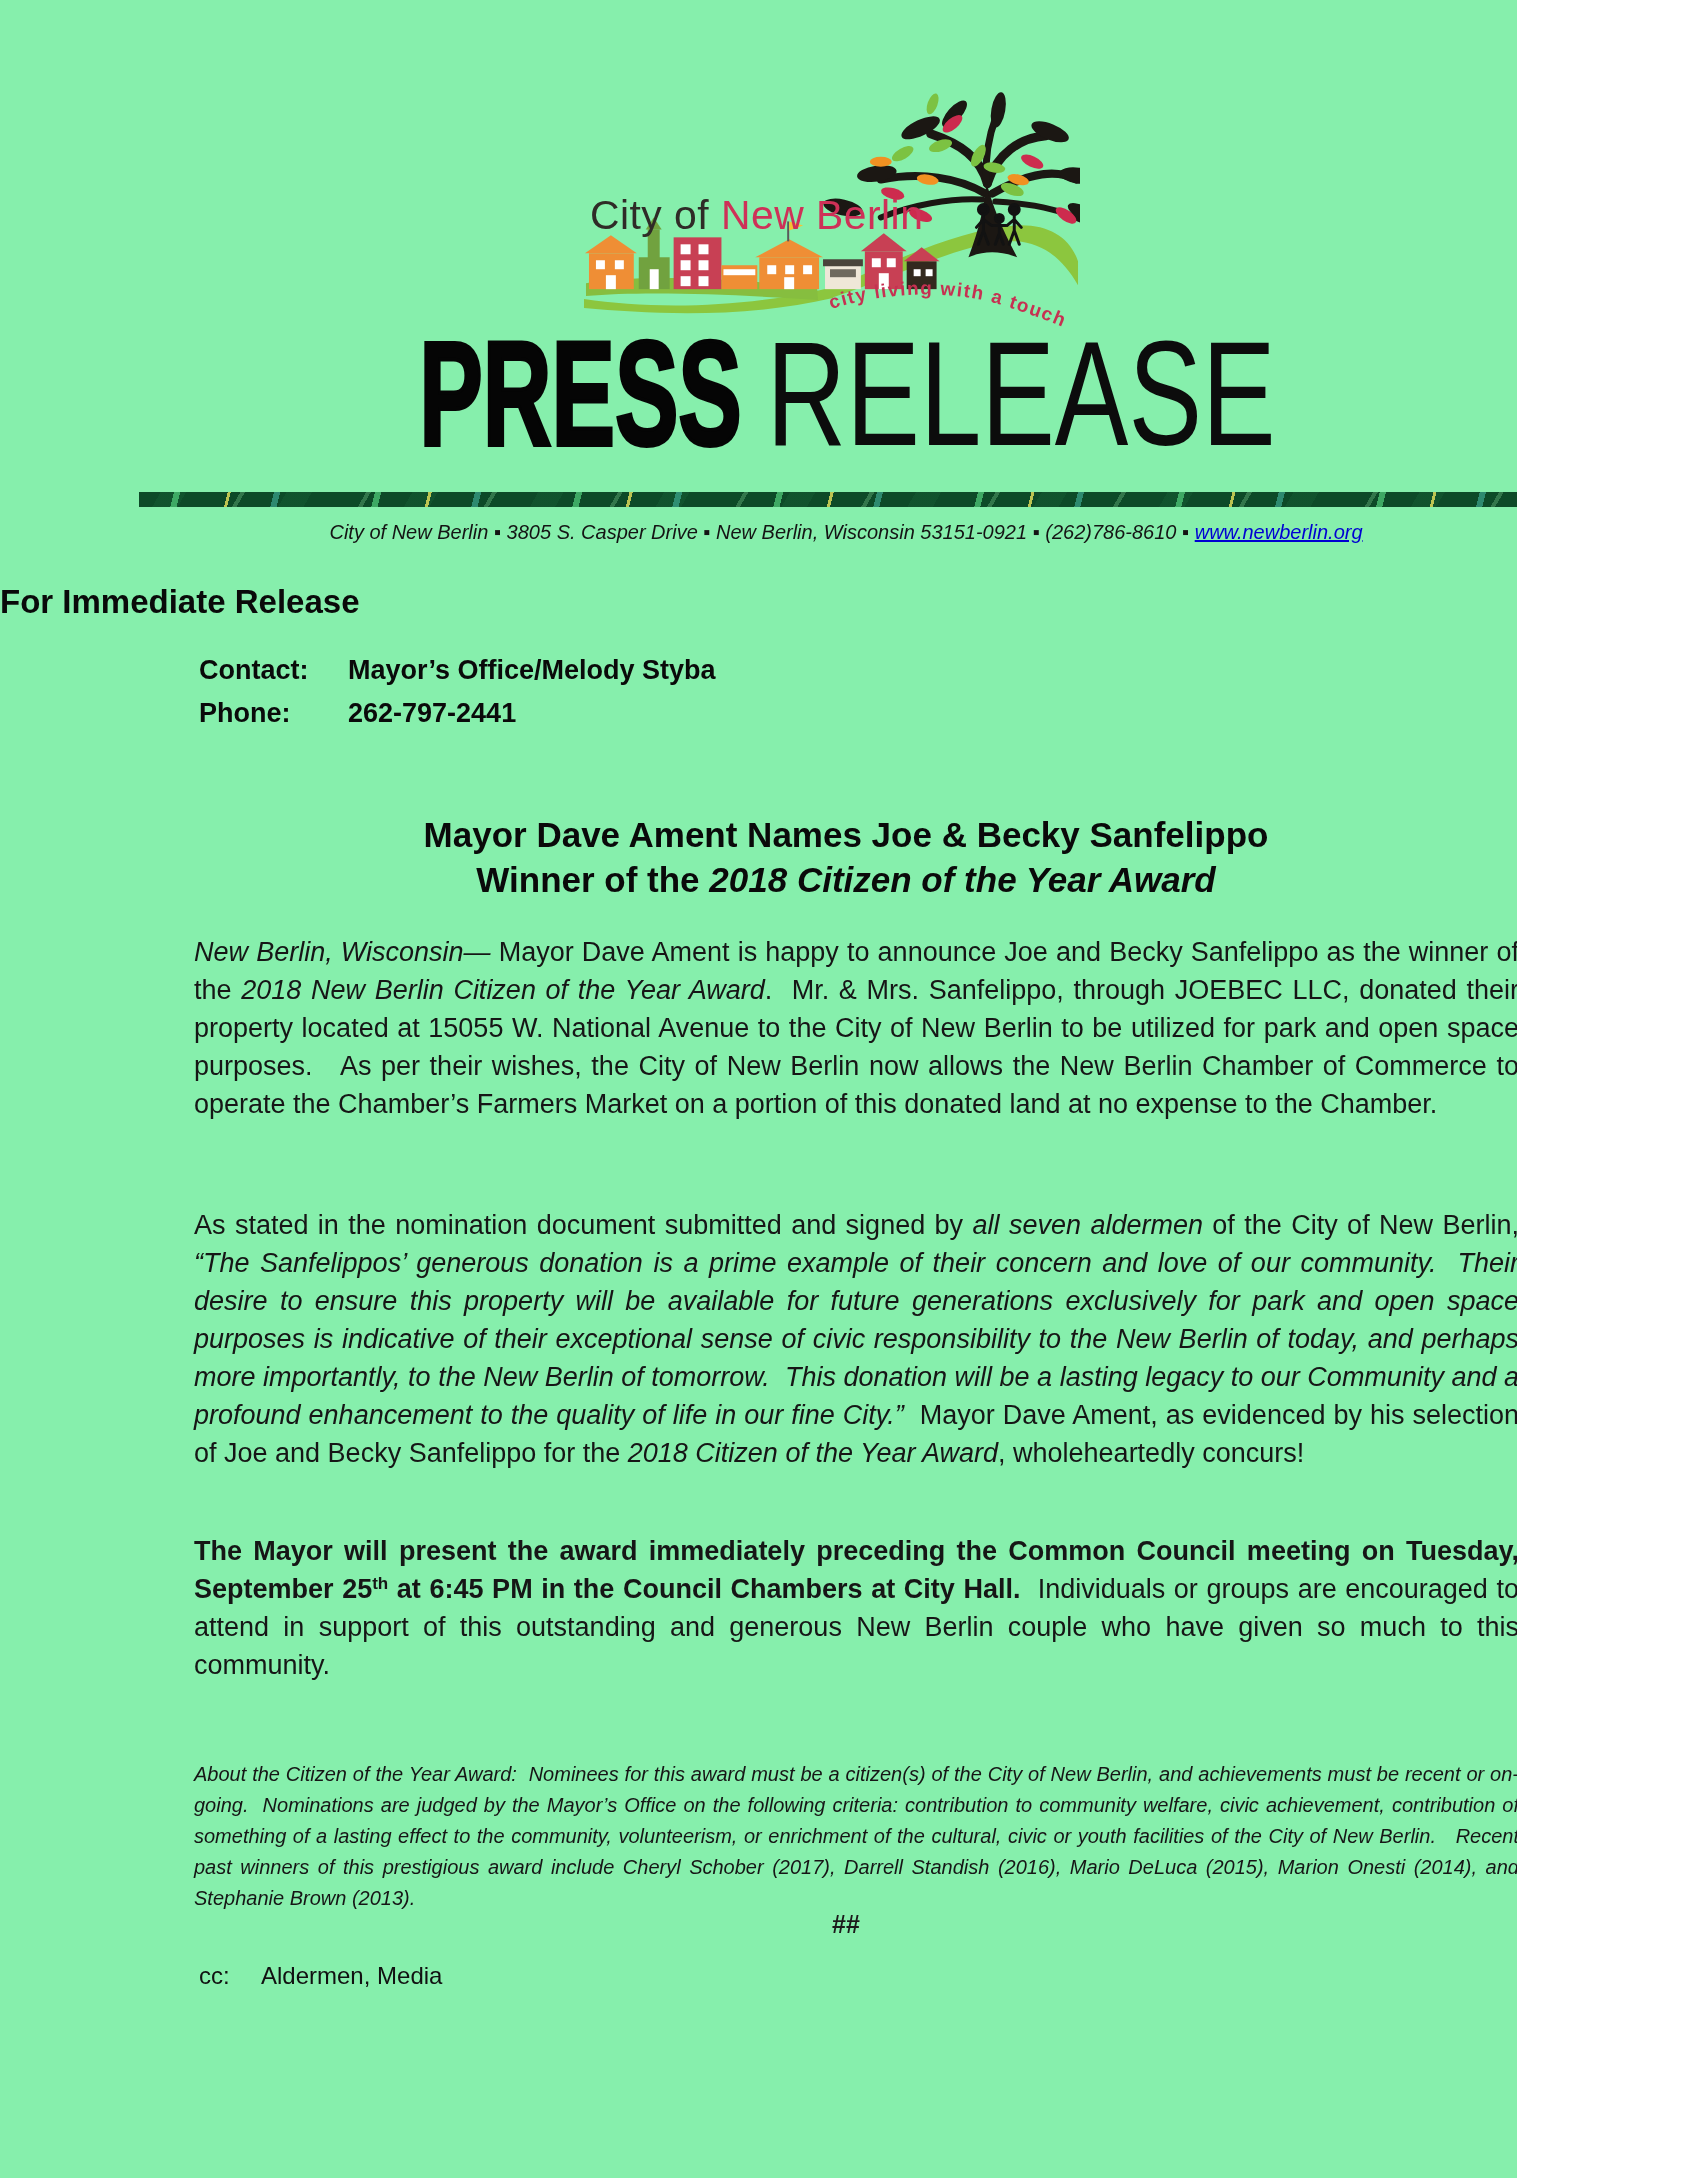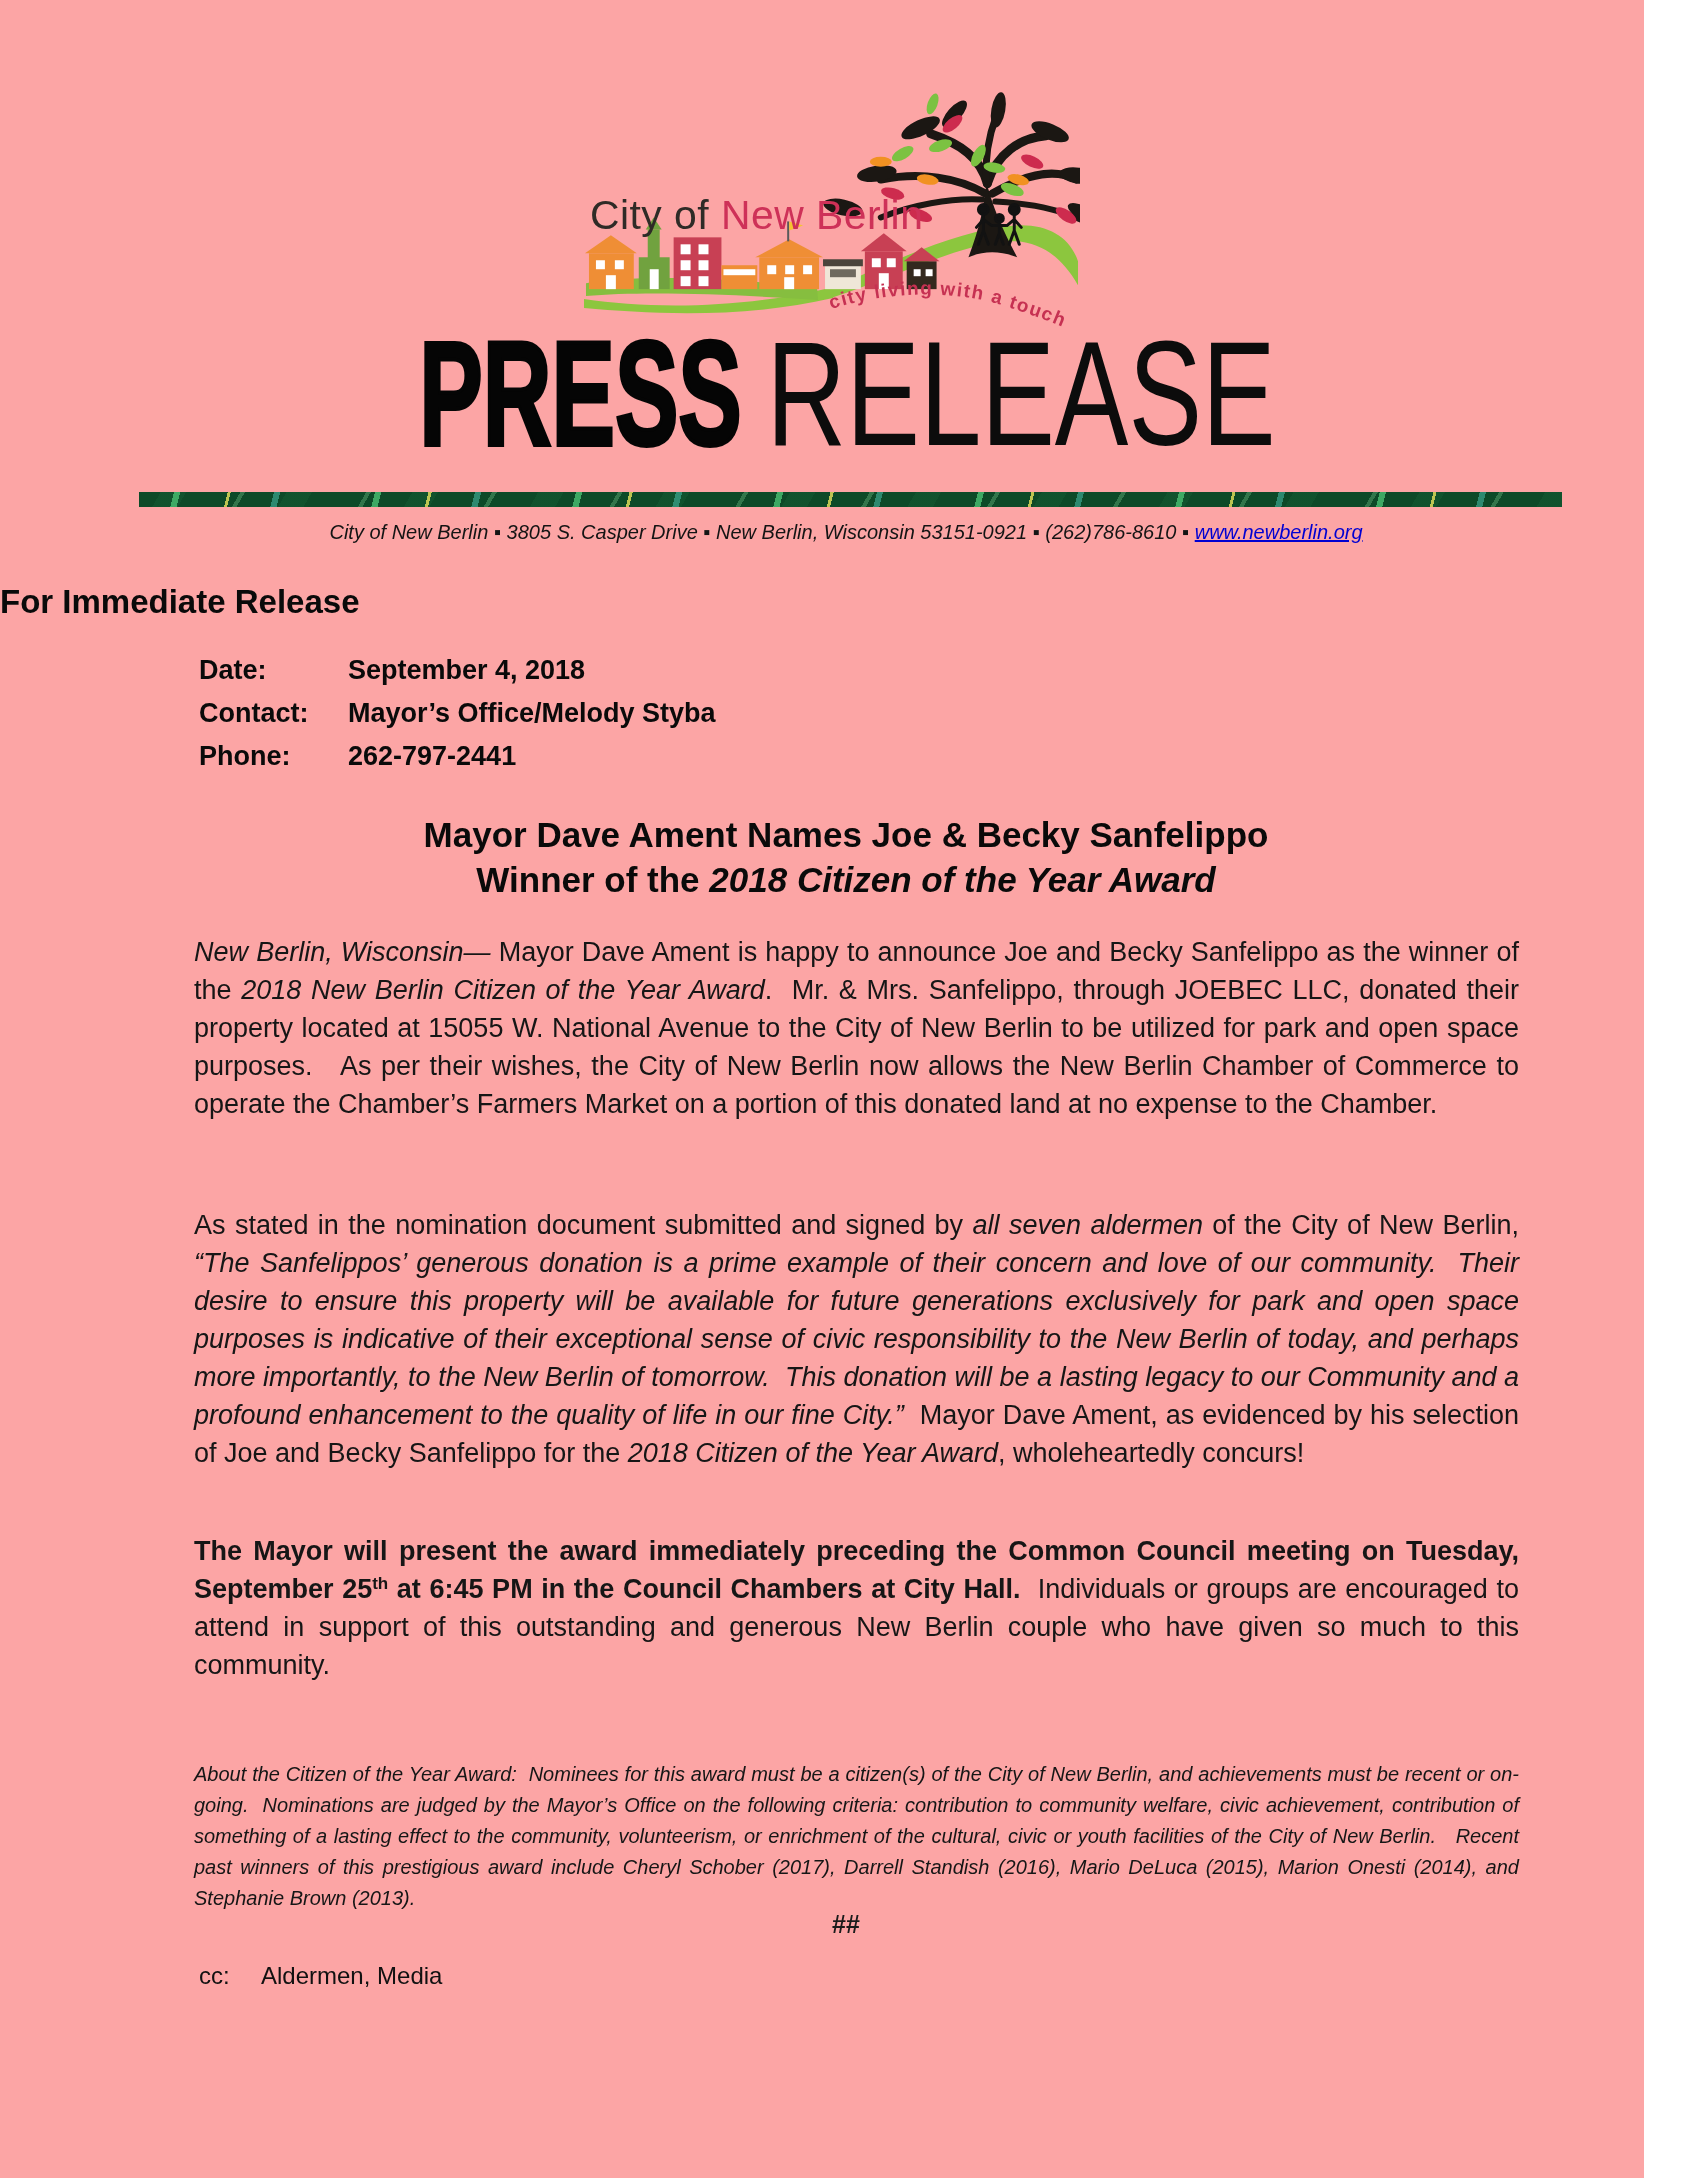--- a/index.html
+++ b/index.html
@@ -1,16 +1,16 @@
 <!DOCTYPE html>
 <html><head>
 <meta charset="utf-8">
 <style>
   html,body{margin:0;padding:0;background:#ffffff;}
-  .page{position:relative;width:1644px;height:2178px;background:#fca5a5;
+  .page{position:relative;width:1517px;height:2178px;background:#86efac;
         font-family:"Liberation Sans",sans-serif;color:#1b1b1b;overflow:hidden;}
   .abs{position:absolute;}
 
   
   .rule{left:139px;top:492px;width:1423px;height:15px;background-color:#0d4a28;
     background-image:
       repeating-linear-gradient(104deg,
         rgba(55,165,95,0) 0 34px, rgba(70,185,110,.85) 34px 40px,
         rgba(10,60,34,0) 40px 86px, rgba(232,226,92,.8) 86px 89px,
         rgba(10,60,34,0) 89px 131px, rgba(72,190,170,.55) 131px 137px,
@@ -168,24 +168,20 @@
   </svg>
 
   <div class="abs rule"></div>
 
   <div class="abs addr"><span>City of New Berlin ▪ 3805 S. Casper Drive ▪ New Berlin, Wisconsin 53151-0921 ▪ (262)786-8610 ▪ </span><a href="#">www.newberlin.org</a></div>
 
   <div class="abs release-label">For Immediate Release</div>
 
   <div class="abs info">
     <div class="info-row">
-      <span class="info-label">Date:</span>
-      <span class="info-value">September 4, 2018</span>
-    </div>
-    <div class="info-row">
       <span class="info-label">Contact:</span>
       <span class="info-value">Mayor’s Office/Melody Styba</span>
     </div>
     <div class="info-row">
       <span class="info-label">Phone:</span>
       <span class="info-value">262-797-2441</span>
     </div>
   </div>
 
   <div class="abs headline">

